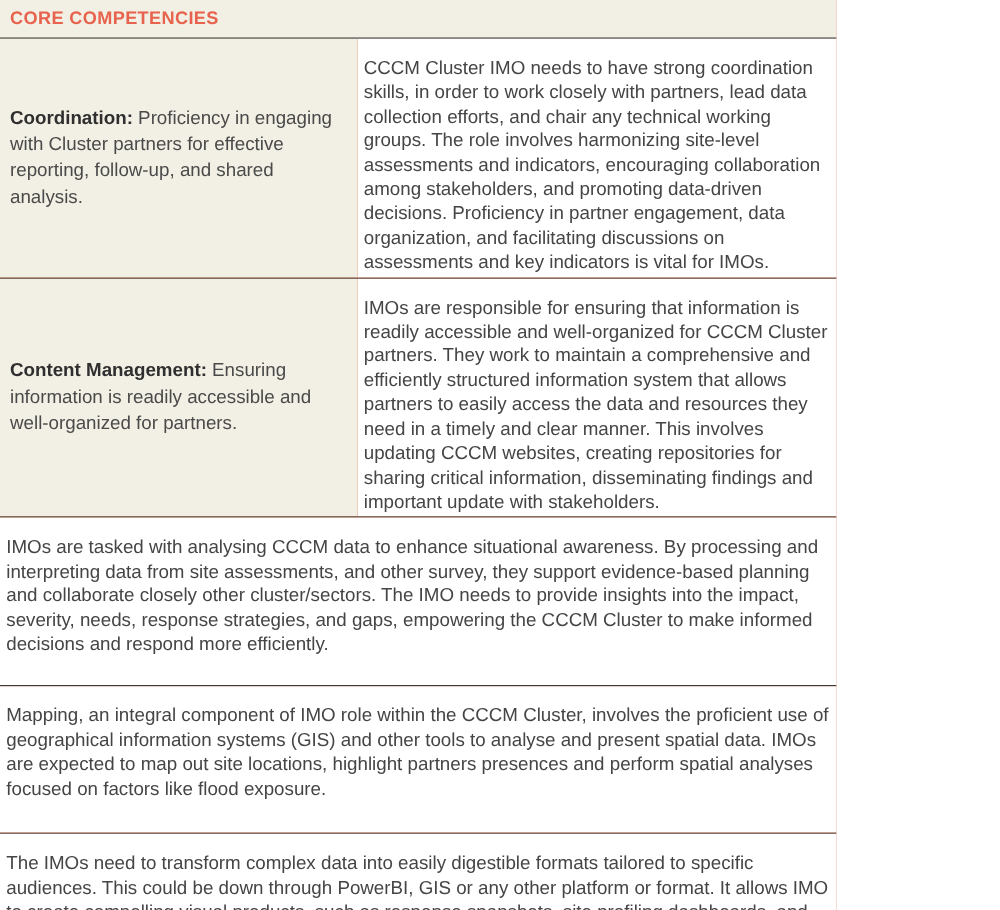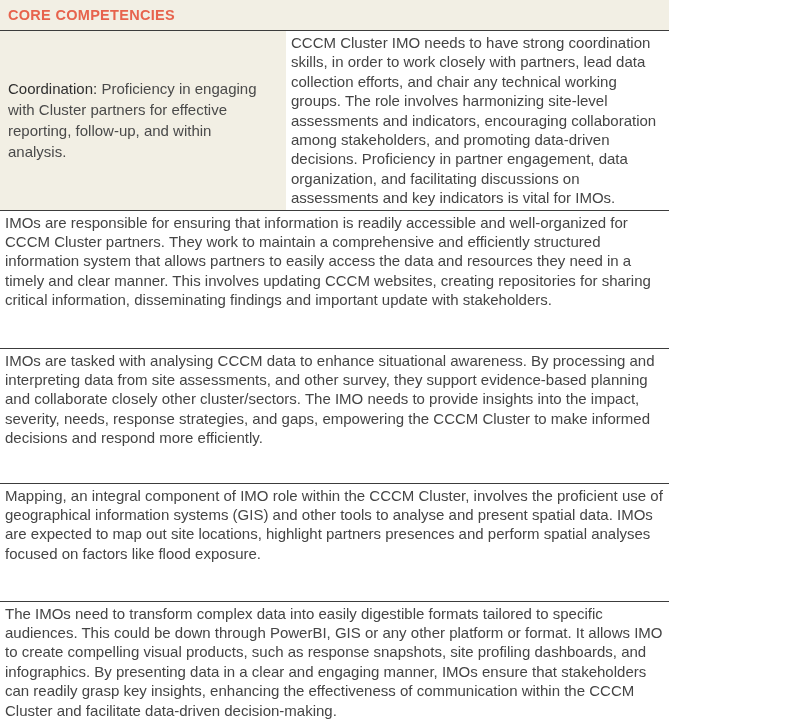--- a/index.html
+++ b/index.html
@@ -45,25 +45,25 @@
     background: #F2EFE4;
     display: flex;
     align-items: center;
     padding: 6px 14px 6px 8px;
   }
   .cell-left p {
     font-size: 15px;
     line-height: 21px;
     color: #4a4a4a;
   }
-  .cell-left strong { color: #2f2f2f; font-weight: normal; }
+  .cell-left strong { color: #2f2f2f; font-weight: bold; }
   .cell-right {
     flex: 1 1 auto;
     background: #ffffff;
-    padding: 2px 4px 2px 5px;
+    padding: 14px 4px 2px 5px;
   }
   .cell-right p {
     font-size: 15px;
     line-height: 19.4px;
     color: #454545;
   }
   .r1 { min-height: 144px; }
   .r2 { min-height: 138px; }
   .r3 { min-height: 135px; }
   .r4 { min-height: 118px; }
@@ -75,28 +75,31 @@
 <div class="doc">
 
   <div class="header-band">
     <h1>CORE COMPETENCIES</h1>
   </div>
 
   <div class="rows">
 
     <div class="row r1">
       <div class="cell-left">
-        <p><strong>Coordination:</strong><span> Proficiency in engaging with Cluster partners for effective reporting, follow-up, and within analysis.</span></p>
+        <p><strong>Coordination:</strong><span> Proficiency in engaging with Cluster partners for effective reporting, follow-up, and shared analysis.</span></p>
       </div>
       <div class="cell-right">
         <p>CCCM Cluster IMO needs to have strong coordination skills, in order to work closely with partners, lead data collection efforts, and chair any technical working groups. The role involves harmonizing site-level assessments and indicators, encouraging collaboration among stakeholders, and promoting data-driven decisions. Proficiency in partner engagement, data organization, and facilitating discussions on assessments and key indicators is vital for IMOs.</p>
       </div>
     </div>
 
     <div class="row r2">
+      <div class="cell-left">
+        <p><strong>Content Management:</strong><span> Ensuring information is readily accessible and well-organized for partners.</span></p>
+      </div>
       <div class="cell-right">
         <p>IMOs are responsible for ensuring that information is readily accessible and well-organized for CCCM Cluster partners. They work to maintain a comprehensive and efficiently structured information system that allows partners to easily access the data and resources they need in a timely and clear manner. This involves updating CCCM websites, creating repositories for sharing critical information, disseminating findings and important update with stakeholders.</p>
       </div>
     </div>
 
     <div class="row r3">
       <div class="cell-right">
         <p>IMOs are tasked with analysing CCCM data to enhance situational awareness. By processing and interpreting data from site assessments, and other survey, they support evidence-based planning and collaborate closely other cluster/sectors. The IMO needs to provide insights into the impact, severity, needs, response strategies, and gaps, empowering the CCCM Cluster to make informed decisions and respond more efficiently.</p>
       </div>
     </div>

